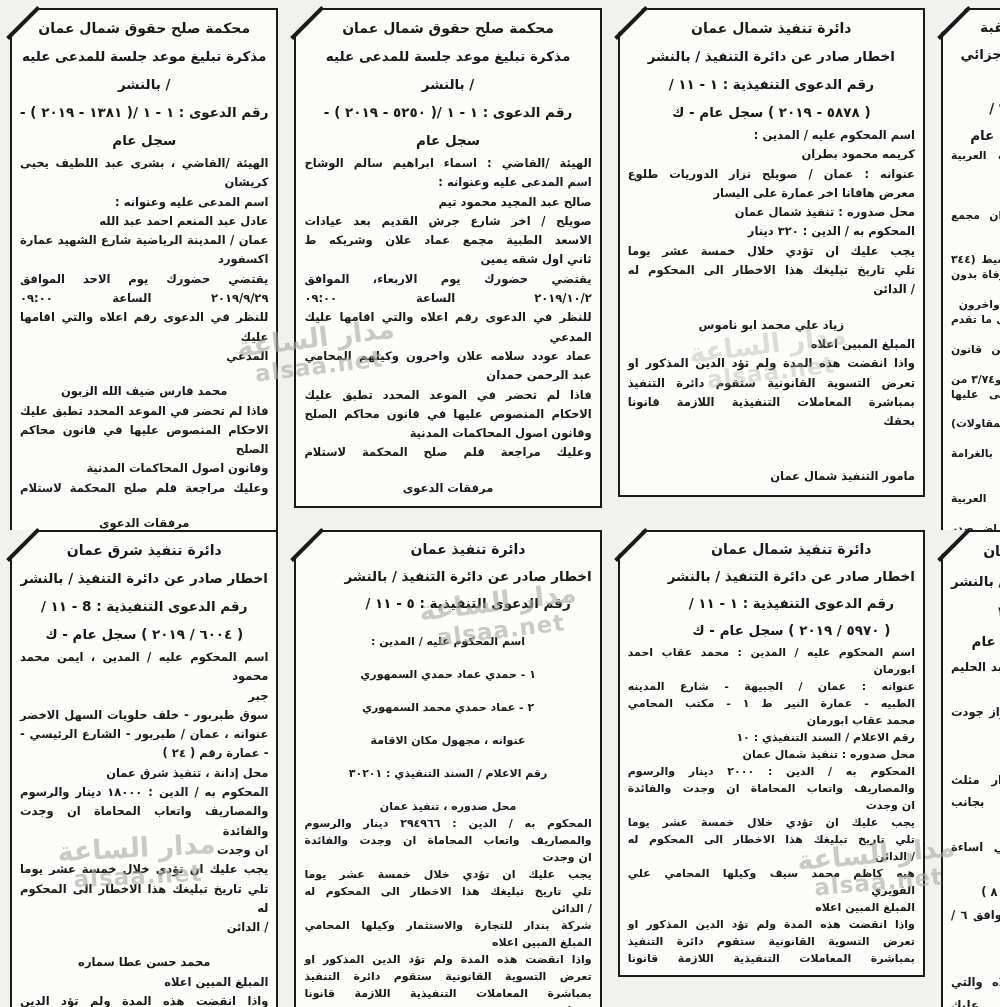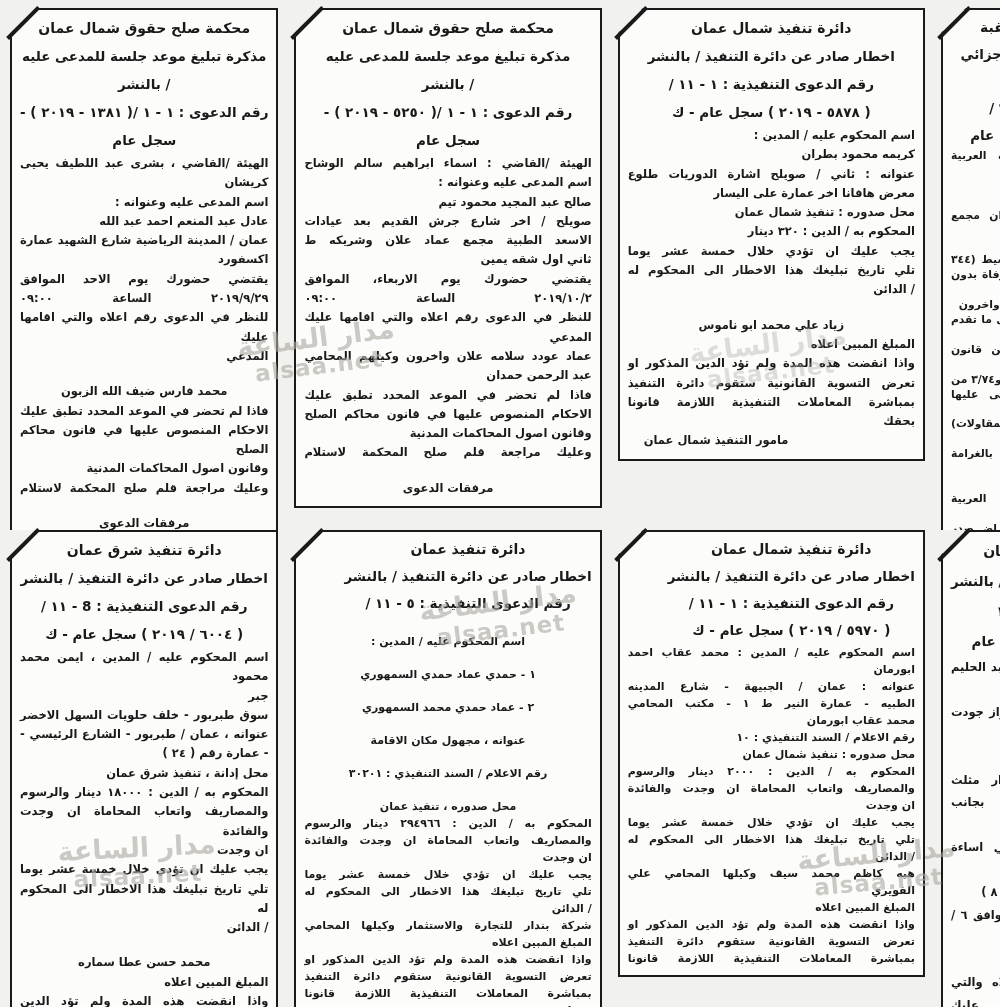--- a/index.html
+++ b/index.html
@@ -50,21 +50,21 @@
     white-space:nowrap;
   }
   .h-line:first-child { font-size:14px; }
   .b-line {
     font-weight:700;
     font-size:11.5px; line-height:19.3px;
     text-align:right;
   }
   .a-j { text-align:justify; text-align-last:justify; }
   .a-c { text-align:center;margin-top:16px; }
-  .a-l { text-align:left; padding-left:16px; }
+  .a-l { text-align:right; padding-left:16px;margin-top:36px; }
   .dense .h-line { line-height:27px; }
   .dense .b-line { font-size:10.8px; line-height:14.9px; }
   .semi  .h-line { line-height:27px;margin-left:40px; }
   .semi  .b-line { font-size:11px;   line-height:17px; }
   .loose .h-line { line-height:30px; }
   .loose .b-line { line-height:22.5px; }
   .watermark {
     position:absolute; z-index:5;
     color:#aFaaa2; color:#aeaaa3;
     opacity:.62;
@@ -143,21 +143,21 @@
   <article class="notice">
     <header class="notice-header">
         <div class="h-line">دائرة تنفيذ شمال عمان</div>
         <div class="h-line">اخطار صادر عن دائرة التنفيذ / بالنشر</div>
         <div class="h-line">رقم الدعوى التنفيذية : ١ - ١١ /</div>
         <div class="h-line">( ٥٨٧٨ - ٢٠١٩ ) سجل عام - ك</div>
       </header>
     <div class="notice-body">
         <div class="b-line a-r">اسم المحكوم عليه / المدين :</div>
         <div class="b-line a-r">كريمه محمود بطران</div>
-        <div class="b-line a-j">عنوانه : ثاني / صويلح اشارة الدوريات طلوع</div>
+        <div class="b-line a-j">عنوانه : عمان / صويلح نزار الدوريات طلوع</div>
         <div class="b-line a-r">معرض هافانا اخر عمارة على اليسار</div>
         <div class="b-line a-r">محل صدوره : تنفيذ شمال عمان</div>
         <div class="b-line a-r">المحكوم به / الدين : ٣٢٠ دينار</div>
         <div class="b-line a-j">يجب عليك ان تؤدي خلال خمسة عشر يوما</div>
         <div class="b-line a-j">تلي تاريخ تبليغك هذا الاخطار الى المحكوم له</div>
         <div class="b-line a-r">/ الدائن</div>
         <div class="b-line a-c">زياد علي محمد ابو ناموس</div>
         <div class="b-line a-r">المبلغ المبين اعلاه</div>
         <div class="b-line a-j">واذا انقضت هذه المدة ولم تؤد الدين المذكور او</div>
         <div class="b-line a-j">تعرض التسوية القانونية ستقوم دائرة التنفيذ</div>

